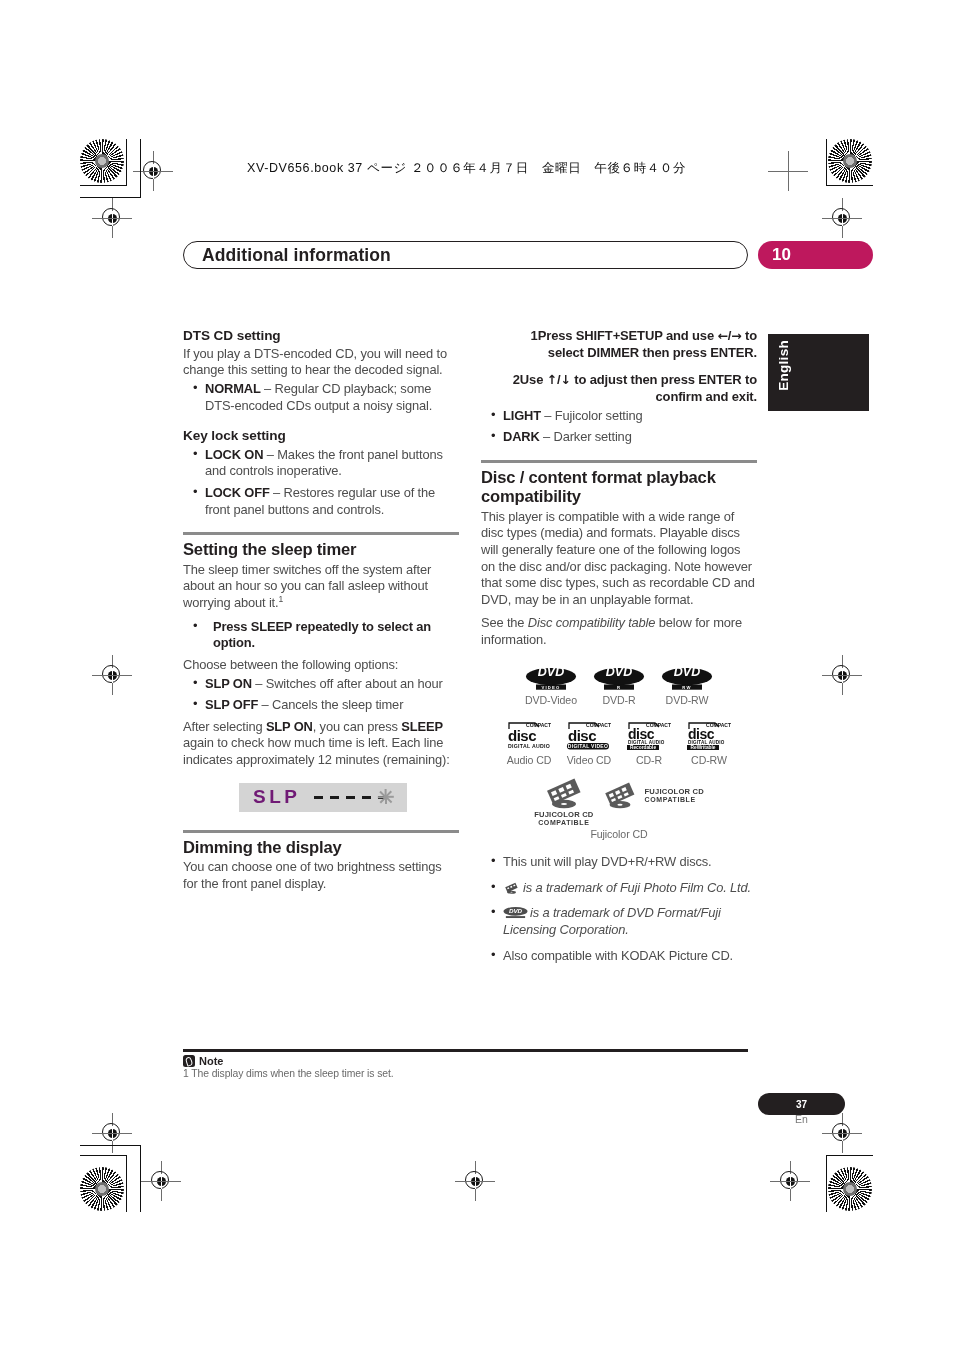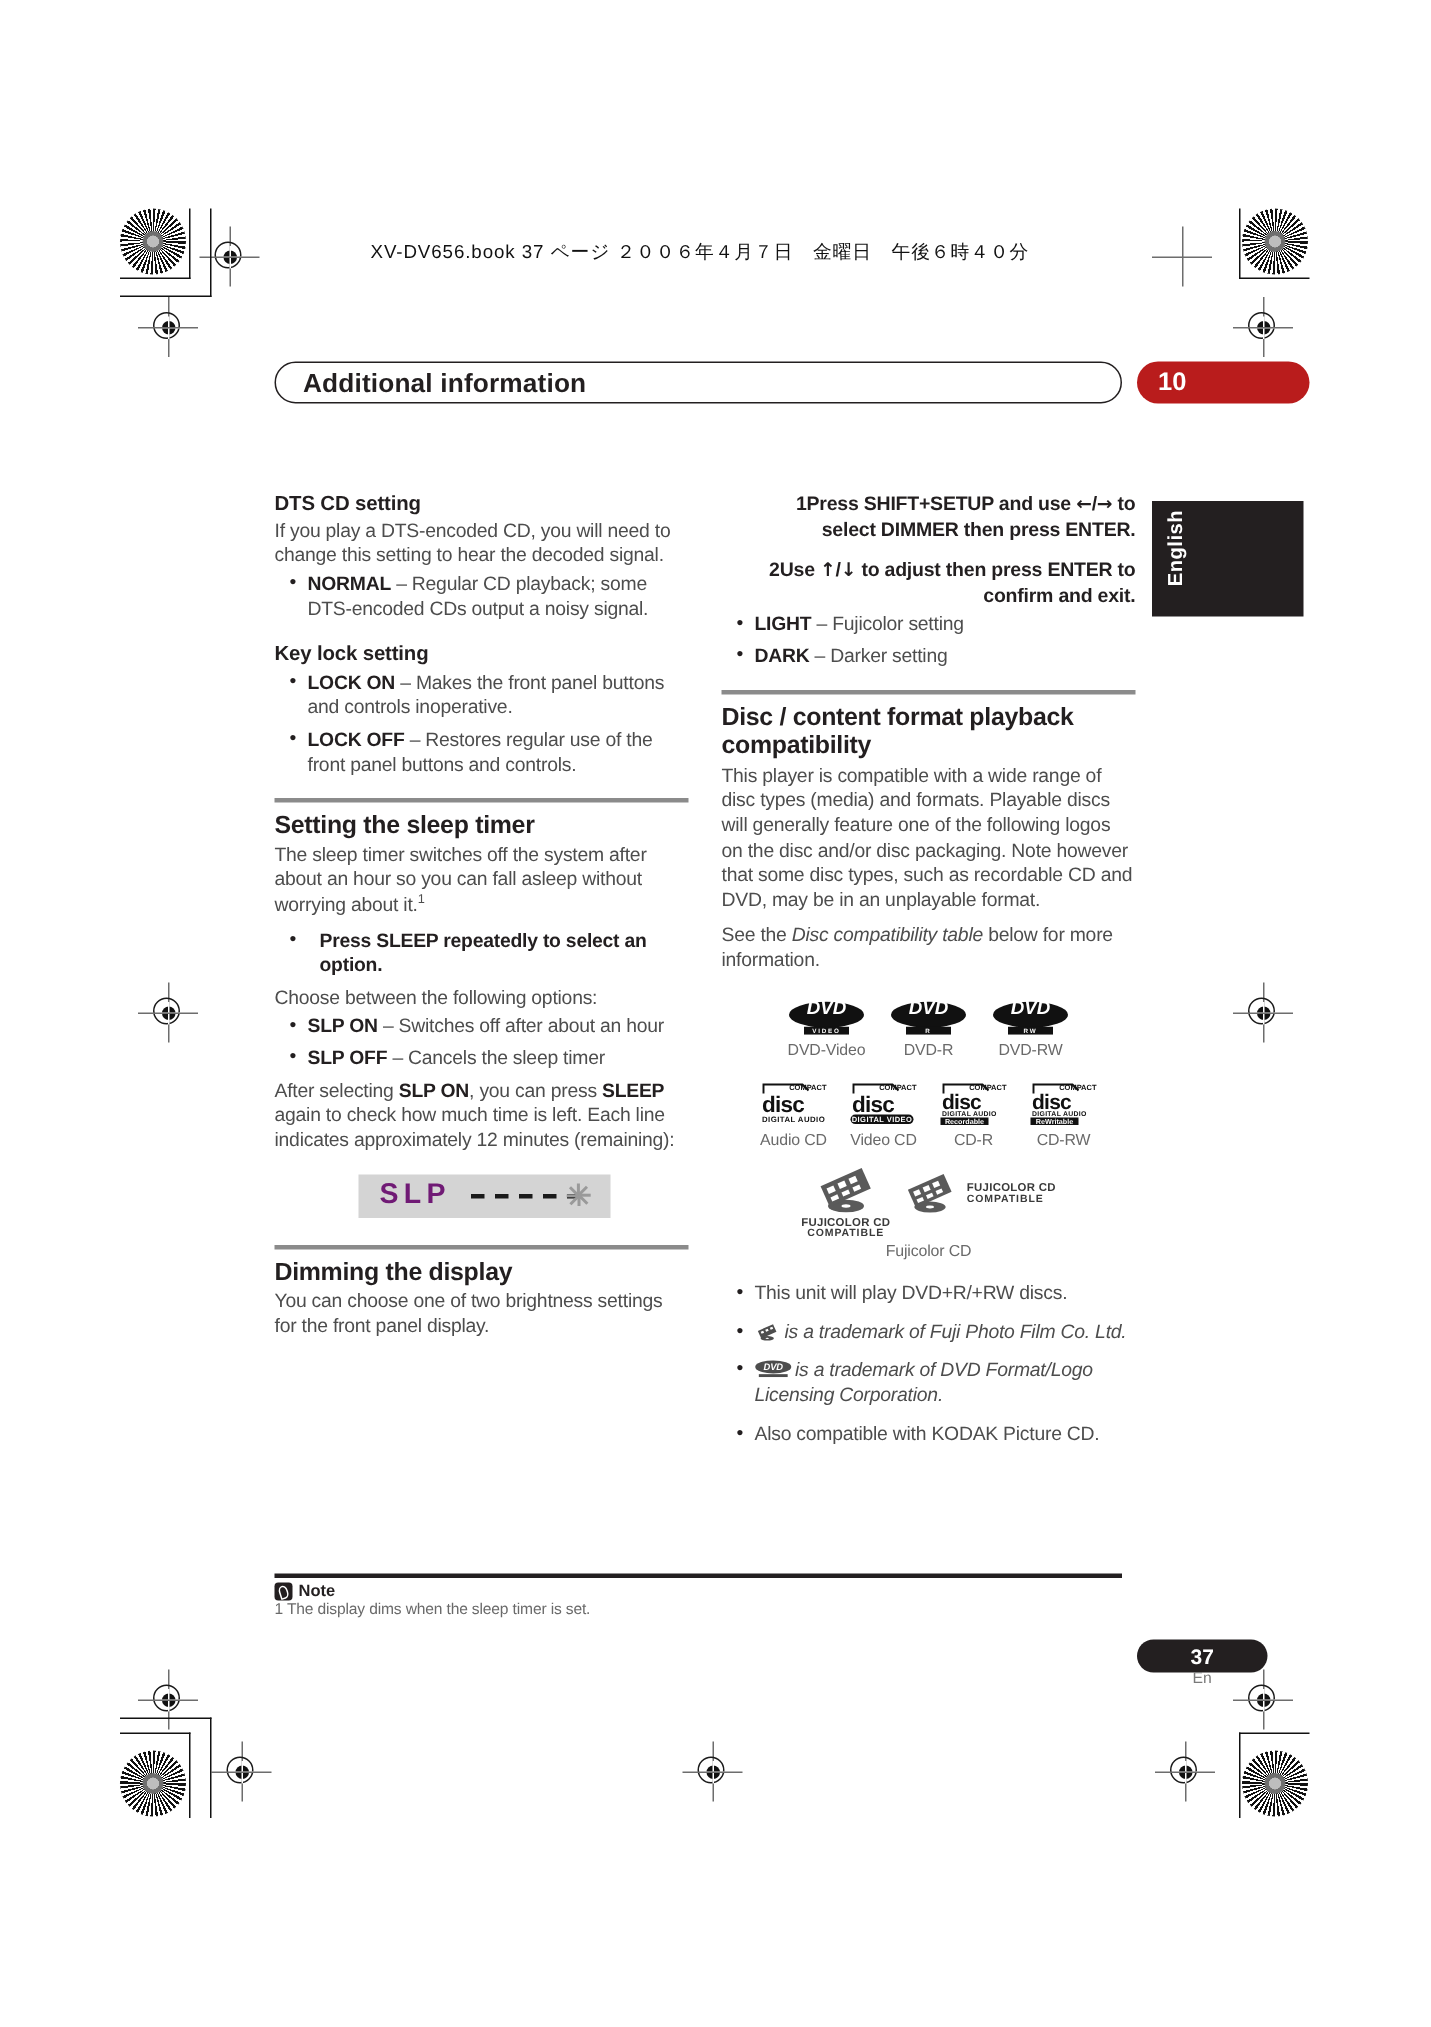--- a/index.html
+++ b/index.html
@@ -30,21 +30,21 @@
 
   .corner{position:absolute;border-color:#111;border-style:solid;border-width:0;}
 
   
   .slug{position:absolute;left:247px;top:160px;font-size:12.5px;letter-spacing:.6px;color:#111;white-space:nowrap;}
 
   
   .titlebar{position:absolute;left:183px;top:241px;width:565px;height:28px;
     border:1.6px solid #231f20;border-radius:14px;box-sizing:border-box;display:flex;align-items:center;}
   .titlebar .t{font-size:17.5px;font-weight:bold;padding-left:18px;letter-spacing:.1px;}
-  .chapnum{position:absolute;left:758px;top:241px;width:115px;height:28px;background:#b91c1c;border-radius:14px;
+  .chapnum{position:absolute;left:758px;top:241px;width:115px;height:28px;background:#be185d;border-radius:14px;
     display:flex;align-items:center;box-sizing:border-box;}
   .chapnum span{color:#fff;font-size:17px;font-weight:bold;padding-left:14px;}
 
   
   .langtab{position:absolute;left:768px;top:334px;width:101px;height:77px;background:#231f20;
     display:flex;align-items:flex-start;justify-content:flex-start;}
   .langtab span{color:#fff;font-size:13.5px;font-weight:bold;
     writing-mode:vertical-rl;transform:rotate(180deg);margin:6px 0 0 8px;letter-spacing:.3px;}
 
   
@@ -102,21 +102,21 @@
   .notehd{display:flex;align-items:center;gap:4px;}
   .noteicon{width:12px;height:12px;background:#231f20;border-radius:2.5px;position:relative;}
   .noteicon::after{content:"";position:absolute;left:2.6px;top:1.6px;width:6.4px;height:8.6px;
     border:1.5px solid #fff;border-radius:50% 50% 50% 10%;box-sizing:border-box;transform:rotate(-18deg);}
   .notehd span{font-size:11px;font-weight:bold;color:#231f20;}
   .notetxt{font-size:10.4px;color:#6a6a6a;margin-top:1px;letter-spacing:-.1px;}
 
   
   .pagebadge{position:absolute;left:758px;top:1093px;width:87px;height:22px;background:#231f20;border-radius:11px;
     display:flex;align-items:center;justify-content:center;}
-  .pagebadge span{color:#fff;font-size:14px;font-weight:bold;}
+  .pagebadge span{color:#fff;font-size:10px;font-weight:bold;}
   .pagelang{position:absolute;left:758px;top:1113px;width:87px;text-align:center;font-size:10.5px;color:#7a7a7a;}
 </style>
 </head>
 <body>
 
 <div class="page">
 
   <div class="mark star" style="left:80px;top:139px;"></div>
   <div class="mark star" style="left:828px;top:139px;"></div>
   <div class="mark star" style="left:80px;top:1167px;"></div>
@@ -397,21 +397,21 @@
             <rect x="21" y="9.5" width="5" height="4" fill="#fff"></rect>
             <rect x="30" y="9.5" width="5" height="4" fill="#fff"></rect>
           </g>
         </svg><span class="em">is a trademark of Fuji Photo Film Co. Ltd.</span>
       </li>
       <li style="margin-bottom:9px;">
         <svg class="inline-dvd" width="25" height="13" viewBox="0 0 52 27">
           <ellipse cx="26" cy="11" rx="25" ry="9" fill="#4d4d4d"></ellipse>
           <text x="26" y="15" font-family="Liberation Sans, sans-serif" font-size="13" font-weight="bold" font-style="italic" fill="#fff" text-anchor="middle">DVD</text>
           <rect x="6" y="21" width="40" height="4" fill="#4d4d4d"></rect>
-        </svg><span class="em">is a trademark of DVD Format/Logo Licensing Corporation.</span>
+        </svg><span class="em">is a trademark of DVD Format/Fuji Licensing Corporation.</span>
       </li>
       <li>
         <span>Also compatible with KODAK Picture CD.</span>
       </li>
     </ul>
   </div>
 
   <div class="noterule"></div>
   <div class="noteblk">
     <div class="notehd">

